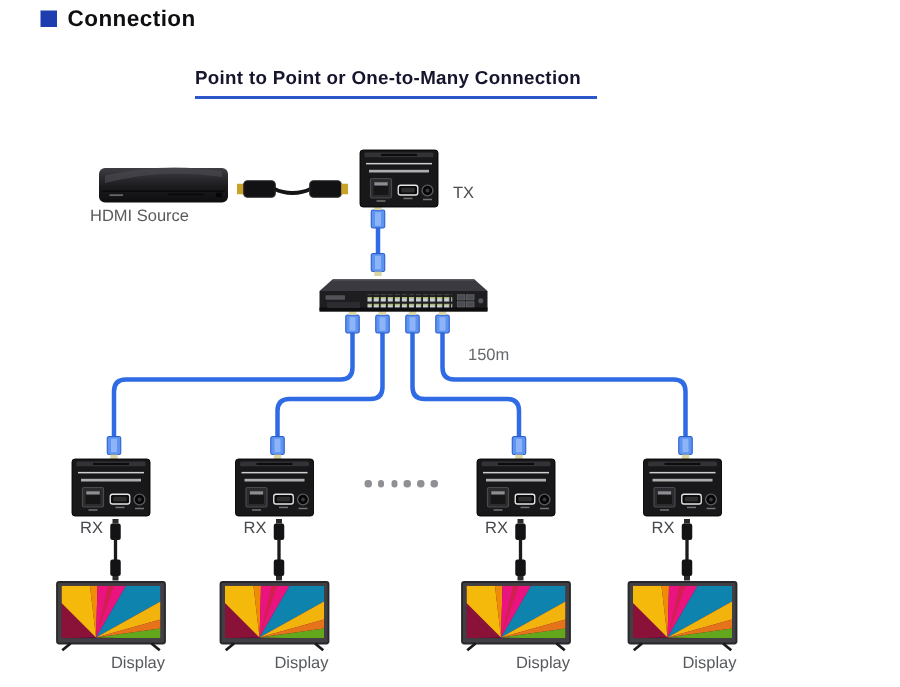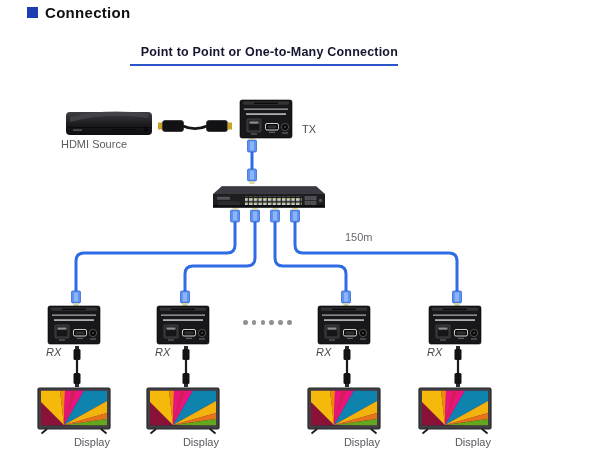--- a/index.html
+++ b/index.html
@@ -4,31 +4,31 @@
 <style>
   * { margin:0; padding:0; box-sizing:border-box; }
   html,body { background:#fff; }
   body { font-family:"Liberation Sans", sans-serif; }
   .canvas { position:relative; width:600px; height:458px; background:#ffffff; overflow:hidden; }
 
   .header { position:absolute; left:27px; top:4px; display:flex; align-items:center; gap:7px; }
   .bullet { width:11px; height:11px; background:var(--accent,#1d3db0); display:inline-block; }
   .htitle { font-size:15px; font-weight:bold; color:#0f0f12; letter-spacing:.3px; }
 
-  .subtitle { position:absolute; left:130px; top:45px; width:268px; text-align:right;
+  .subtitle { position:absolute; left:130px; top:45px; width:268px; text-align:left;
               font-size:12.5px; font-weight:bold; color:#15152e; letter-spacing:.2px;
               padding-bottom:5px; border-bottom:2px solid var(--underline,#2b55c8); }
 
   .diagram-svg { position:absolute; left:0; top:0; }
 
   .lbl { position:absolute; font-size:11px; color:#555a5e; }
-  .lbl-source { left:44px; top:138px; width:100px; text-align:center; color:#5a5a5a; }
+  .lbl-source { left:60px; top:138px; width:100px; color:#5a5a5a; }
   .lbl-tx { left:302px; top:123px; color:#494c50; }
-  .lbl-dist { left:312px; top:231px; color:#66696d;margin-left:33px; }
-  .lbl-rx { width:30px; top:346px; color:#46494d;font-style:italic; }
+  .lbl-dist { left:312px; top:231px; color:#66696d; }
+  .lbl-rx { width:30px; text-align:center; top:346px; color:#46494d; }
   .lbl-display { width:72px; text-align:right; top:436px; color:#56595d; }
 
   .dots { position:absolute; left:243px; top:320px; display:flex; gap:4.2px; }
   .dots span { width:4.6px; height:4.6px; border-radius:50%; background:#8f9094; display:inline-block; }
 
   .cable { stroke:var(--cable,#2f6be4); stroke-width:3; fill:none; }
 </style>
 </head>
 <body>
 

